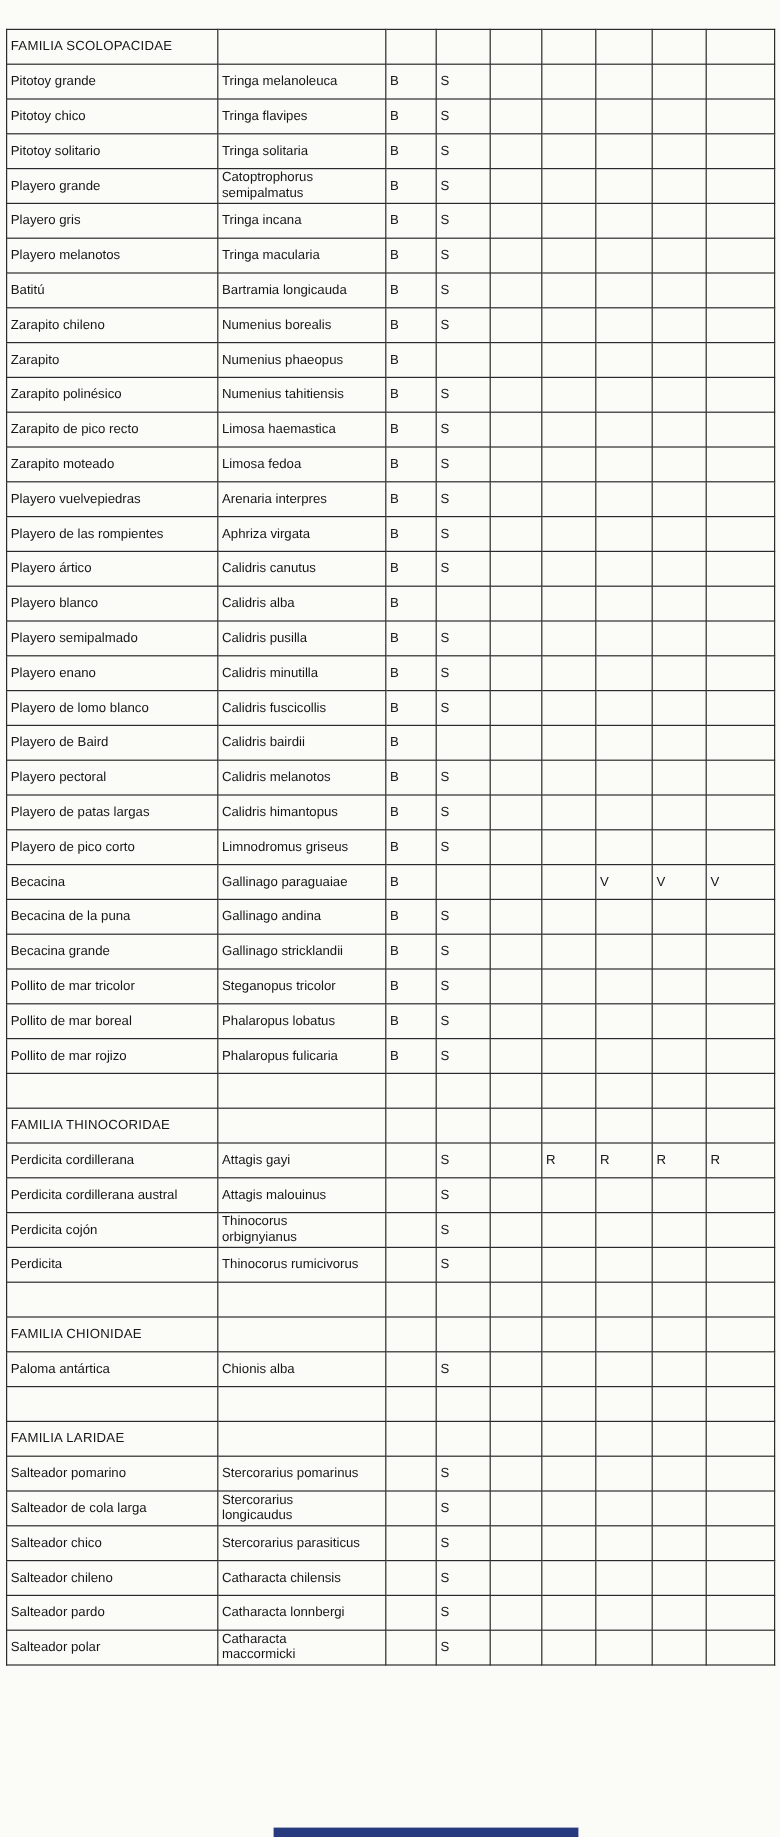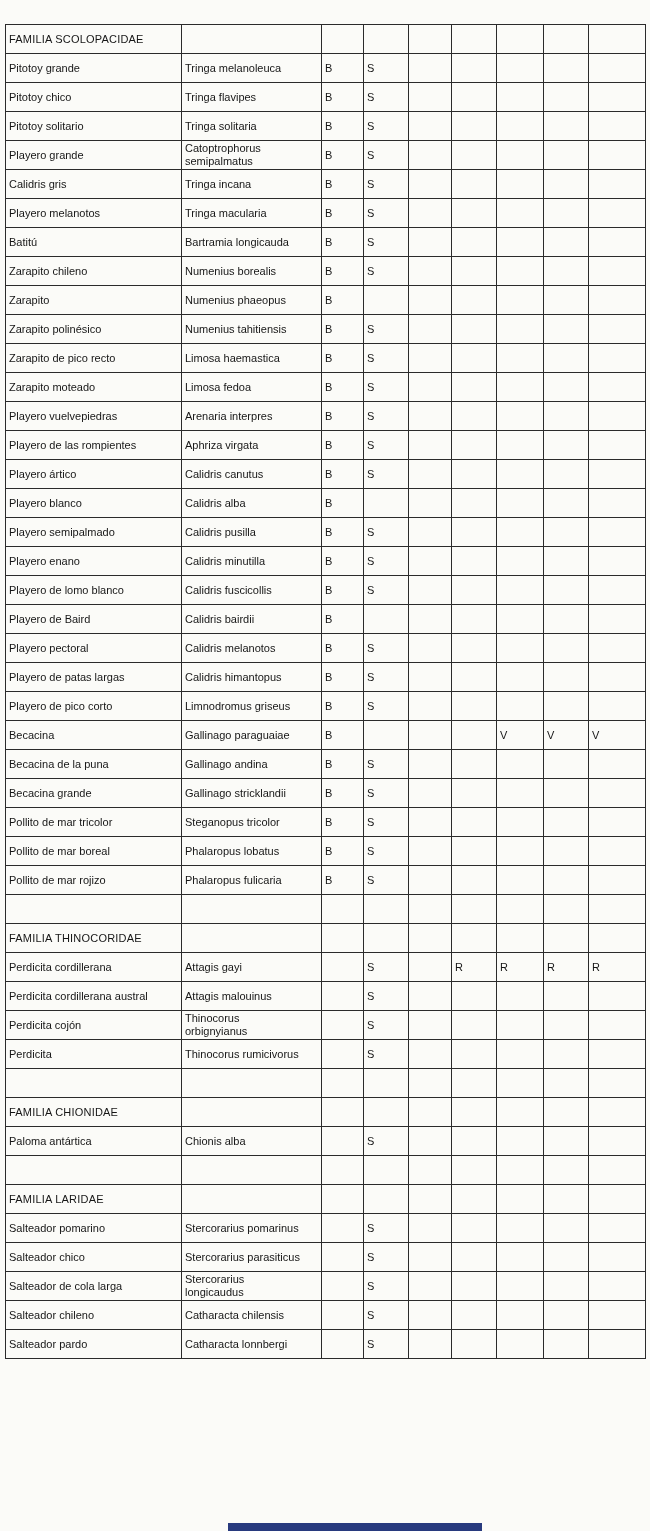--- a/index.html
+++ b/index.html
@@ -127,21 +127,21 @@
 semipalmatus</td>
           <td class="col-mark">B</td>
           <td class="col-mark">S</td>
           <td class="col-mark"></td>
           <td class="col-mark"></td>
           <td class="col-mark"></td>
           <td class="col-mark"></td>
           <td class="col-mark"></td>
         </tr>
         <tr class="species-row">
-          <td class="col-common">Calidris gris</td>
+          <td class="col-common">Playero gris</td>
           <td class="col-sci">Tringa incana</td>
           <td class="col-mark">B</td>
           <td class="col-mark">S</td>
           <td class="col-mark"></td>
           <td class="col-mark"></td>
           <td class="col-mark"></td>
           <td class="col-mark"></td>
           <td class="col-mark"></td>
         </tr>
         <tr class="species-row">
@@ -535,56 +535,68 @@
           <td class="col-sci">Stercorarius pomarinus</td>
           <td class="col-mark"></td>
           <td class="col-mark">S</td>
           <td class="col-mark"></td>
           <td class="col-mark"></td>
           <td class="col-mark"></td>
           <td class="col-mark"></td>
           <td class="col-mark"></td>
         </tr>
         <tr class="species-row">
-          <td class="col-common">Salteador chico</td>
-          <td class="col-sci">Stercorarius parasiticus</td>
-          <td class="col-mark"></td>
-          <td class="col-mark">S</td>
-          <td class="col-mark"></td>
-          <td class="col-mark"></td>
-          <td class="col-mark"></td>
-          <td class="col-mark"></td>
-          <td class="col-mark"></td>
-        </tr>
-        <tr class="species-row">
           <td class="col-common">Salteador de cola larga</td>
           <td class="col-sci">Stercorarius
 longicaudus</td>
           <td class="col-mark"></td>
           <td class="col-mark">S</td>
           <td class="col-mark"></td>
           <td class="col-mark"></td>
           <td class="col-mark"></td>
           <td class="col-mark"></td>
           <td class="col-mark"></td>
         </tr>
         <tr class="species-row">
+          <td class="col-common">Salteador chico</td>
+          <td class="col-sci">Stercorarius parasiticus</td>
+          <td class="col-mark"></td>
+          <td class="col-mark">S</td>
+          <td class="col-mark"></td>
+          <td class="col-mark"></td>
+          <td class="col-mark"></td>
+          <td class="col-mark"></td>
+          <td class="col-mark"></td>
+        </tr>
+        <tr class="species-row">
           <td class="col-common">Salteador chileno</td>
           <td class="col-sci">Catharacta chilensis</td>
           <td class="col-mark"></td>
           <td class="col-mark">S</td>
           <td class="col-mark"></td>
           <td class="col-mark"></td>
           <td class="col-mark"></td>
           <td class="col-mark"></td>
           <td class="col-mark"></td>
         </tr>
         <tr class="species-row">
           <td class="col-common">Salteador pardo</td>
           <td class="col-sci">Catharacta lonnbergi</td>
+          <td class="col-mark"></td>
+          <td class="col-mark">S</td>
+          <td class="col-mark"></td>
+          <td class="col-mark"></td>
+          <td class="col-mark"></td>
+          <td class="col-mark"></td>
+          <td class="col-mark"></td>
+        </tr>
+        <tr class="species-row">
+          <td class="col-common">Salteador polar</td>
+          <td class="col-sci">Catharacta
+maccormicki</td>
           <td class="col-mark"></td>
           <td class="col-mark">S</td>
           <td class="col-mark"></td>
           <td class="col-mark"></td>
           <td class="col-mark"></td>
           <td class="col-mark"></td>
           <td class="col-mark"></td>
         </tr>
       </tbody>
   </table>

